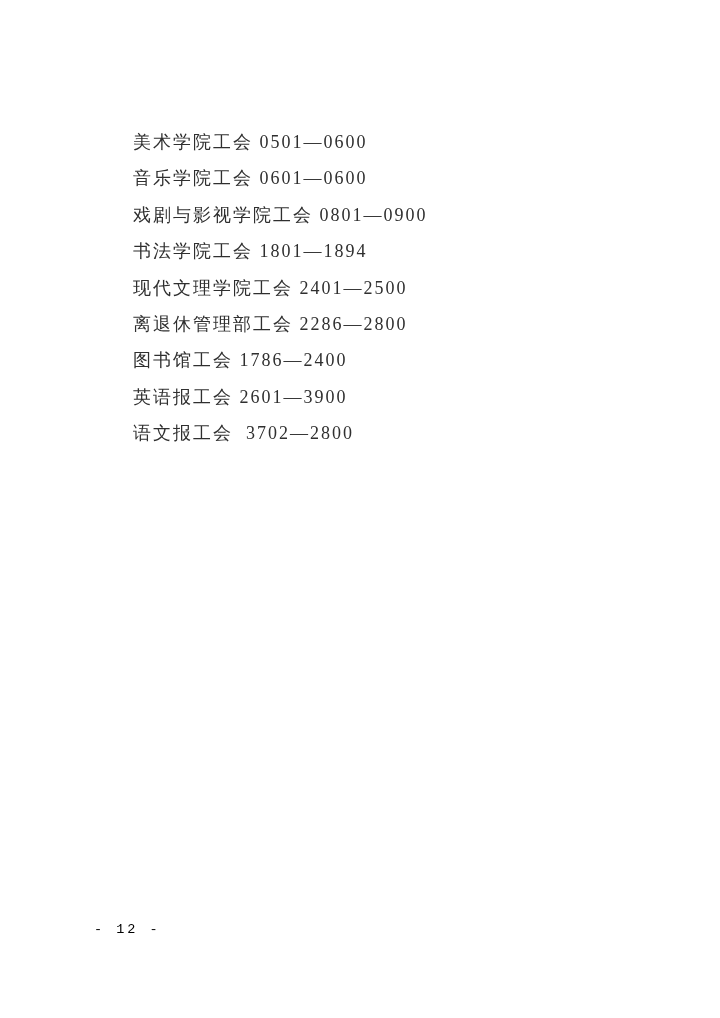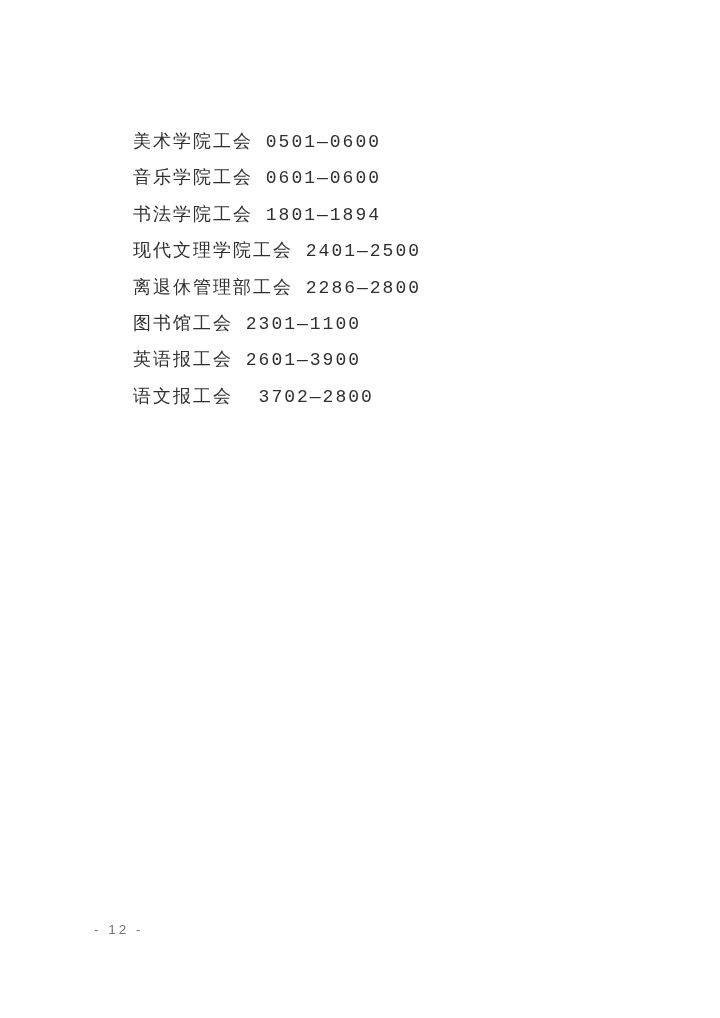--- a/index.html
+++ b/index.html
@@ -19,41 +19,42 @@
     position: absolute;
     left: 133px;
     top: 124px;
   }
   .text-line {
     font-size: 18px;
     line-height: 36.4px;
     letter-spacing: 2px;
     color: #2f2f2f;
     white-space: pre;
-    font-family: Liberation Mono, monospace;
+    font-family: Liberation Serif, serif;
   }
   .page-number {
     position: absolute;
     left: 94px;
     top: 922px;
     font-size: 13.5px;
     letter-spacing: 3px;
-    color: #737373;
+    color: #000000;
     white-space: pre;
-    font-family: Liberation Sans, sans-serif;
+    font-family: Liberation Mono, monospace;
   }
 </style>
 </head>
 <body>
 
 <div class="page">
   <div class="text-block">
     <div class="text-line">美术学院工会 0501—0600</div>
     <div class="text-line">音乐学院工会 0601—0600</div>
+    <div class="text-line">戏剧与影视学院工会 0801—0900</div>
     <div class="text-line">书法学院工会 1801—1894</div>
     <div class="text-line">现代文理学院工会 2401—2500</div>
     <div class="text-line">离退休管理部工会 2286—2800</div>
-    <div class="text-line">图书馆工会 2301—1100</div>
+    <div class="text-line">图书馆工会 1786—2400</div>
     <div class="text-line">英语报工会 2601—3900</div>
     <div class="text-line">语文报工会  3702—2800</div>
   </div>
   <div class="page-number">- 12 -</div>
 </div>
 
 </body></html>

